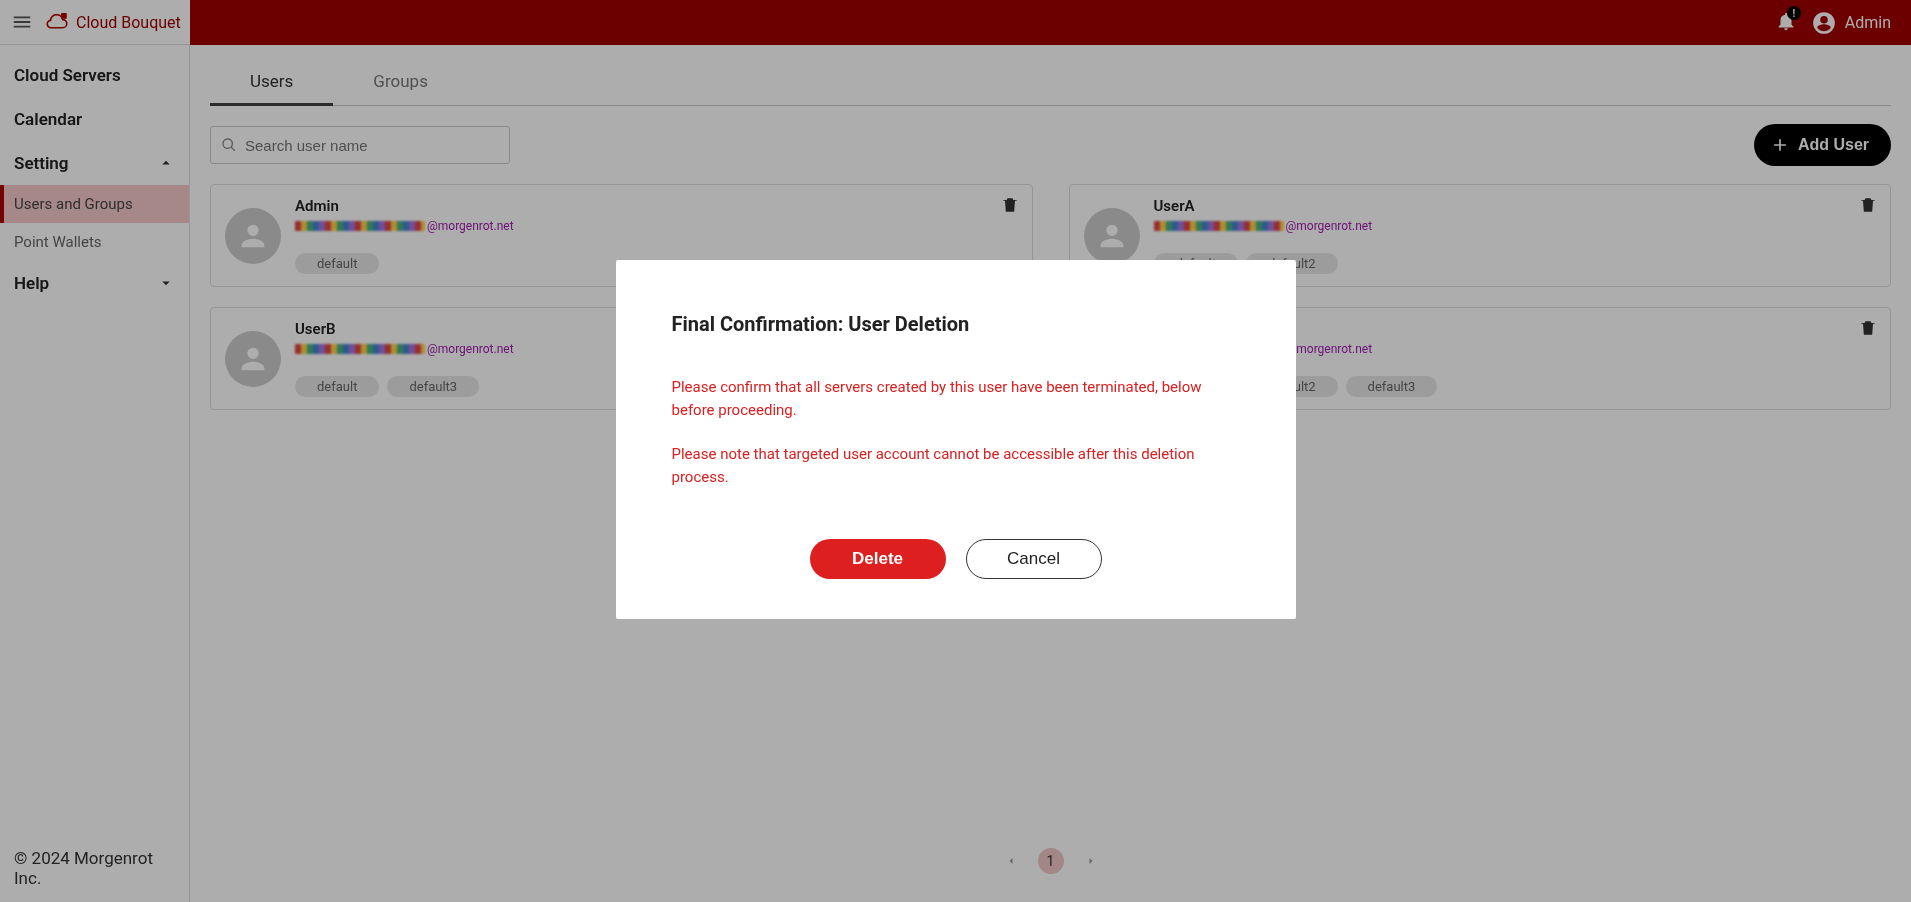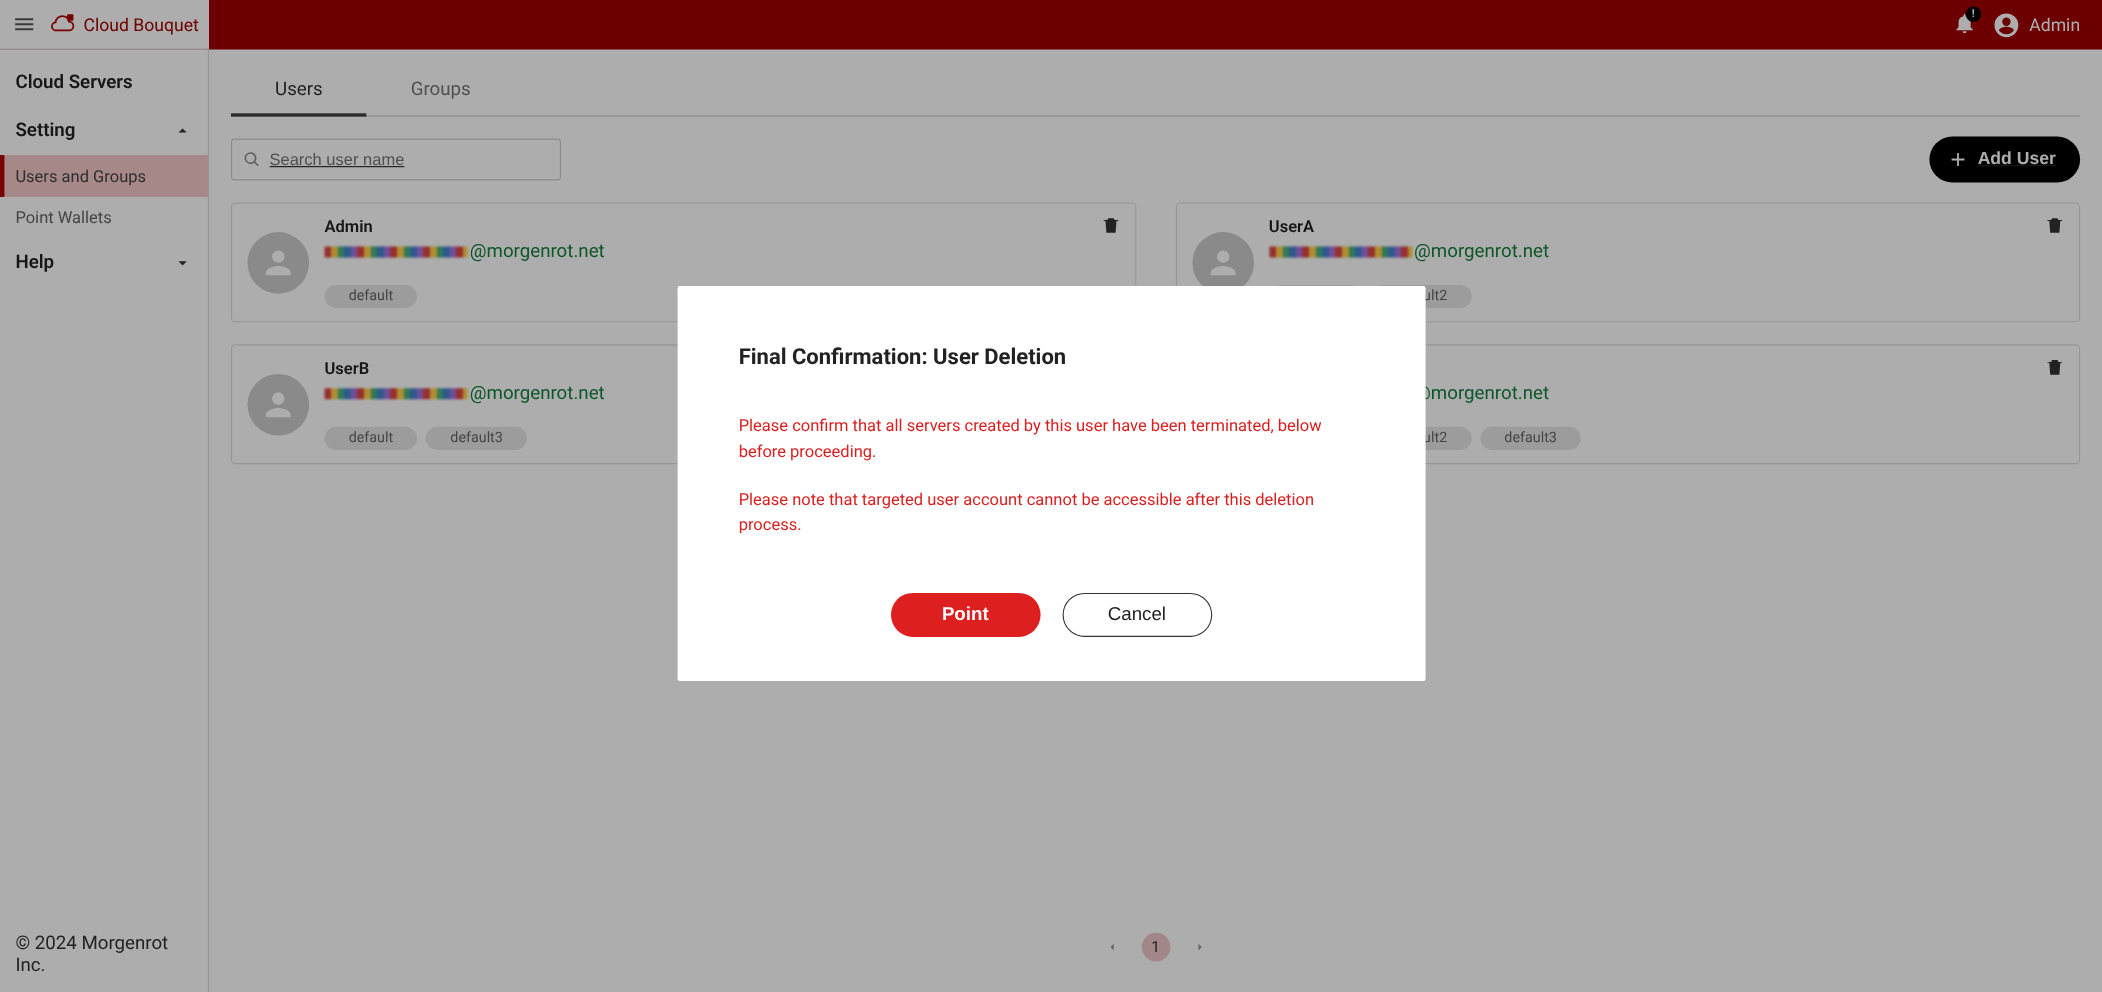--- a/index.html
+++ b/index.html
@@ -89,21 +89,21 @@
   .main { flex: 1; display: flex; flex-direction: column; padding: 0 20px 10px; min-width: 0; }
   .tabs { display: flex; border-bottom: 1px solid #ccc; margin-top: 14px; }
   .tab {
     padding: 12px 40px;
     font-size: 17px;
     color: #777;
     cursor: pointer;
   }
   .tab.active { color: #333; border-bottom: 3px solid #404040; margin-bottom: -1px; }
 
-  .toolbar { display: flex; align-items: center; margin: 18px 0; text-decoration: underline; }
+  .toolbar { display: flex; align-items: center; margin: 18px 0; }
   .search {
     display: flex; align-items: center;
     border: 1px solid #ccc;
     border-radius: 3px;
     width: 300px; height: 38px;
     padding: 0 10px;
     gap: 8px;
     color: #888;
   }
   .search input { border: none; outline: none; flex: 1; font-size: 15px; background: transparent; }
@@ -140,21 +140,21 @@
     position: relative;
   }
   .avatar {
     width: 56px; height: 56px; border-radius: 50%;
     background: #ccc;
     display: flex; align-items: center; justify-content: center;
   }
   .avatar svg { width: 34px; height: 34px; fill: #fff; }
   .card-body { flex: 1; min-width: 0; }
   .card-name { font-weight: 600; font-size: 15px; margin-bottom: 4px; }
-  .card-email { font-size: 17px; color: #15803d; margin-bottom: 8px; display: flex; align-items: center; gap: 2px; }
+  .card-email { font-size: 12px; color: #a21caf; margin-bottom: 8px; display: flex; align-items: center; gap: 2px; }
   .blur-strip {
     width: 130px; height: 10px;
     background: repeating-linear-gradient(90deg,
       #d33 0 6px, #fc3 6px 12px, #3a7 12px 18px, #37c 18px 24px, #96d 24px 30px);
     filter: blur(1.2px);
     opacity: 0.9;
     border-radius: 1px;
   }
   .chips { display: flex; gap: 8px; flex-wrap: wrap; margin-top: 20px; }
   .chip {
@@ -250,20 +250,23 @@
       <span>Admin</span>
     </div>
   </div>
 </div>
 
 <div class="body">
 
   <div class="sidebar">
     <div class="nav-item">
       <span>Cloud Servers</span>
+    </div>
+    <div class="nav-item">
+      <span>Calendar</span>
     </div>
     <div class="nav-item">
       <span>Setting</span>
       <svg class="chevron" viewBox="0 0 24 24">
           <path d="M7 14l5-5 5 5z"></path>
         </svg>
     </div>
     <div class="nav-sub active">
       <span>Users and Groups</span>
     </div>
@@ -405,17 +408,17 @@
     </div>
   </div>
 </div>
 
 <div class="overlay">
   <div class="dialog">
     <div class="dialog-title">Final Confirmation: User Deletion</div>
     <div class="dialog-text">Please confirm that all servers created by this user have been terminated, below before proceeding.</div>
     <div class="dialog-text">Please note that targeted user account cannot be accessible after this deletion process.</div>
     <div class="dialog-actions">
-      <button class="btn-delete">Point</button>
+      <button class="btn-delete">Delete</button>
       <button class="btn-cancel">Cancel</button>
     </div>
   </div>
 </div>
 
 </body></html>

